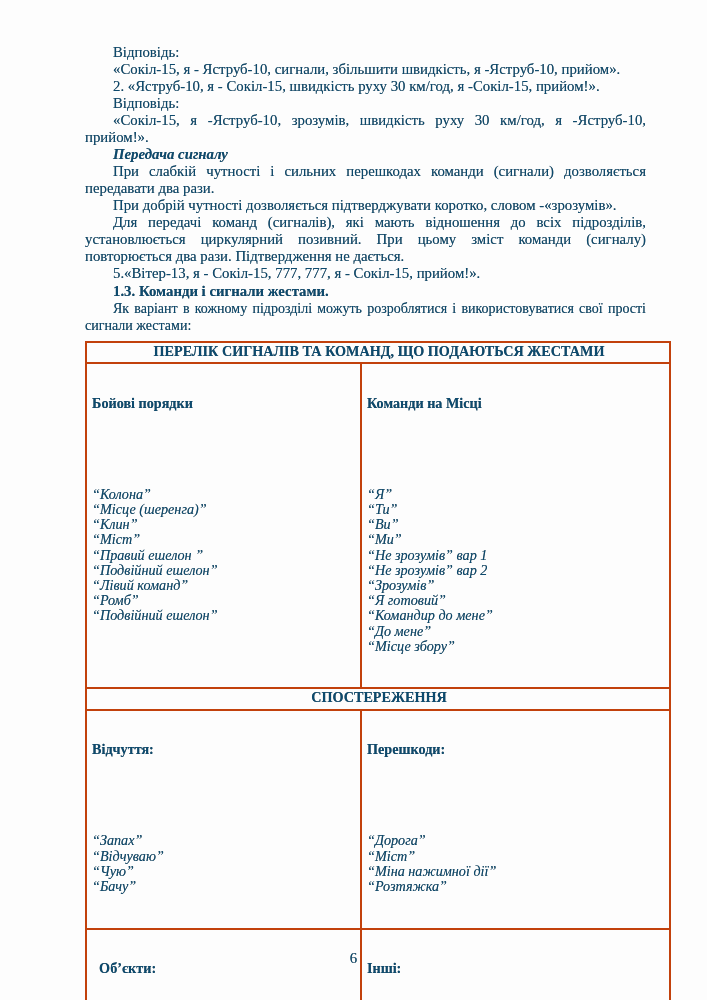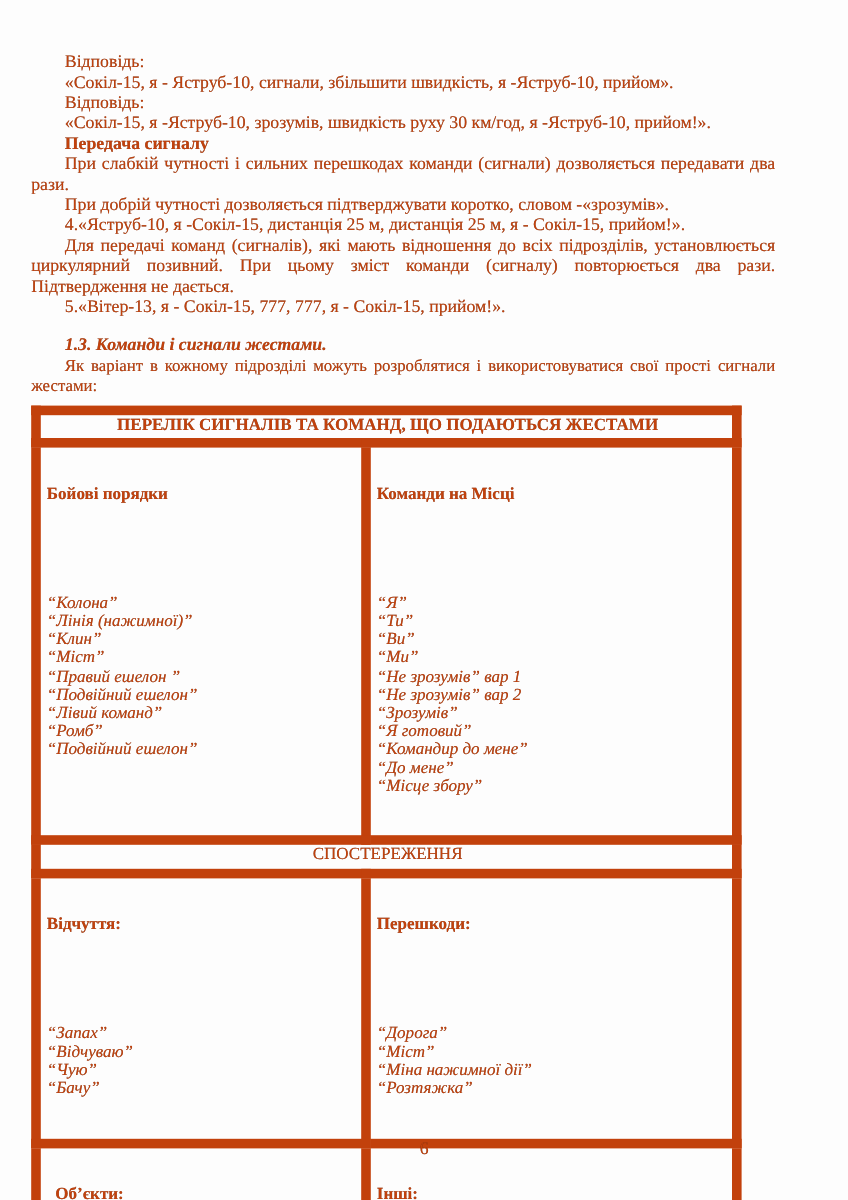--- a/index.html
+++ b/index.html
@@ -3,73 +3,72 @@
 <meta charset="utf-8">
 <style>
   * { margin: 0; padding: 0; box-sizing: border-box; }
   html, body { background: #ffffff; }
   .page {
     width: 707px;
     height: 1000px;
     background: #fdfdfd;
     position: relative;
     font-family: "Liberation Serif", "DejaVu Serif", serif;
-    color: #c2410c;
-    padding: 44px 61px 0 26px;
+    color: #0c4a6e;
+    padding: 44px 61px 0 85px;
     overflow: hidden;
     text-shadow: 0 0 0.45px rgba(20,20,20,0.55);
   }
   
   .bodytext p.para {
     font-size: 14.8px;
     line-height: 17px;
     text-align: justify;
     text-indent: 28px;
   }
-  .bodytext p.para.bold { font-weight: bold; }
+  .bodytext p.para.bold { font-weight: bold; font-style: italic; }
   .section-heading {
-    margin-top: 15px;
+    margin-top: 1px;
     font-size: 14.8px;
     line-height: 17px;
     font-weight: bold;
     text-indent: 28px;
-    font-style: italic;
   }
   .section-intro {
     font-size: 14px;
     line-height: 17px;
     text-align: justify;
     text-indent: 28px;
   }
   
   table.signals {
     margin-top: 7px;
     width: 584px;
     border-collapse: collapse;
     table-layout: fixed;
   }
   table.signals td {
-    border: 8px solid #c2410c;
+    border: 2px solid #c2410c;
     vertical-align: top;
     font-size: 14.2px;
     line-height: 15.2px;
     padding: 1px 3px 3px 5px;
     white-space: pre-wrap;
   }
   td.t-title {
     text-align: center;
     font-weight: bold;
     font-size: 15px;
     line-height: 16px;
     padding: 1px 2px 2px 2px;
     border-bottom-width: 3px;
   }
   td.t-span {
     text-align: center;
-    font-weight: normal;
+    font-weight: bold;
     font-size: 15px;
     line-height: 15.5px;
     padding: 1px 2px 1px 2px;
     border-top-width: 3px;
   }
   .cell-h { font-weight: bold; }
   td.lead-gap { padding-top: 16px; }
   .t-line { white-space: pre-wrap; font-style: italic; }
   
   .footer {
@@ -84,33 +83,33 @@
 <body>
 
 <div class="page">
 
   <div class="bodytext">
 
       <p class="para">Відповідь:</p>
 
       <p class="para">«Сокіл-15, я - Яструб-10, сигнали, збільшити швидкість, я -Яструб-10, прийом».</p>
 
+      <p class="para">2. «Яструб-10, я - Сокіл-15, швидкість руху 30 км/год, я -Сокіл-15, прийом!».</p>
 
       <p class="para">Відповідь:</p>
 
       <p class="para">«Сокіл-15, я -Яструб-10, зрозумів, швидкість руху 30 км/год, я -Яструб-10, прийом!».</p>
 
       <p class="para bold">Передача сигналу</p>
 
 
       <p class="para">При слабкій чутності і сильних перешкодах команди (сигнали) дозволяється передавати два рази.</p>
 
       <p class="para">При добрій чутності дозволяється підтверджувати коротко, словом -«зрозумів».</p>
 
-      <p class="para">4.«Яструб-10, я -Сокіл-15, дистанція 25 м, дистанція 25 м, я - Сокіл-15, прийом!».</p>
 
       <p class="para">Для передачі команд (сигналів), які мають відношення до всіх підрозділів, установлюється циркулярний позивний. При цьому зміст команди (сигналу) повторюється два рази. Підтвердження не дається.</p>
 
       <p class="para">5.«Вітер-13, я - Сокіл-15, 777, 777, я - Сокіл-15, прийом!».</p>
     </div>
 
   <p class="section-heading">1.3. Команди і сигнали жестами.</p>
   <p class="section-intro">Як варіант в кожному підрозділі можуть розроблятися і використовуватися свої прості сигнали жестами:</p>
 
   <table class="signals">
@@ -120,21 +119,21 @@
     </colgroup>
     <tbody>
       <tr>
         <td colspan="2" class="t-title">ПЕРЕЛІК СИГНАЛІВ ТА КОМАНД, ЩО ПОДАЮТЬСЯ ЖЕСТАМИ</td>
       </tr>
       <tr>
         <td class="lead-gap">
           <div class="cell-h">Бойові порядки</div>
           <div>
             
-          <div class="t-line">“Колона”</div><div class="t-line">“Лінія (нажимної)”</div><div class="t-line">“Клин”</div><div class="t-line">“Міст”</div><div class="t-line">“Правий ешелон ”</div><div class="t-line">“Подвійний ешелон”</div><div class="t-line">“Лівий команд”</div><div class="t-line">“Ромб”</div><div class="t-line">“Подвійний ешелон”</div></div>
+          <div class="t-line">“Колона”</div><div class="t-line">“Місце (шеренга)”</div><div class="t-line">“Клин”</div><div class="t-line">“Міст”</div><div class="t-line">“Правий ешелон ”</div><div class="t-line">“Подвійний ешелон”</div><div class="t-line">“Лівий команд”</div><div class="t-line">“Ромб”</div><div class="t-line">“Подвійний ешелон”</div></div>
         </td>
         <td>
           <div class="cell-h">Команди на Місці</div>
           <div>
             
           <div class="t-line">“Я”</div><div class="t-line">“Ти”</div><div class="t-line">“Ви”</div><div class="t-line">“Ми”</div><div class="t-line">“Не зрозумів” вар 1</div><div class="t-line">“Не зрозумів” вар 2</div><div class="t-line">“Зрозумів”</div><div class="t-line">“Я готовий”</div><div class="t-line">“Командир до мене”</div><div class="t-line">“До мене”</div><div class="t-line">“Місце збору”</div></div>
         </td>
       </tr>
       <tr>
         <td colspan="2" class="t-span">СПОСТЕРЕЖЕННЯ</td>

